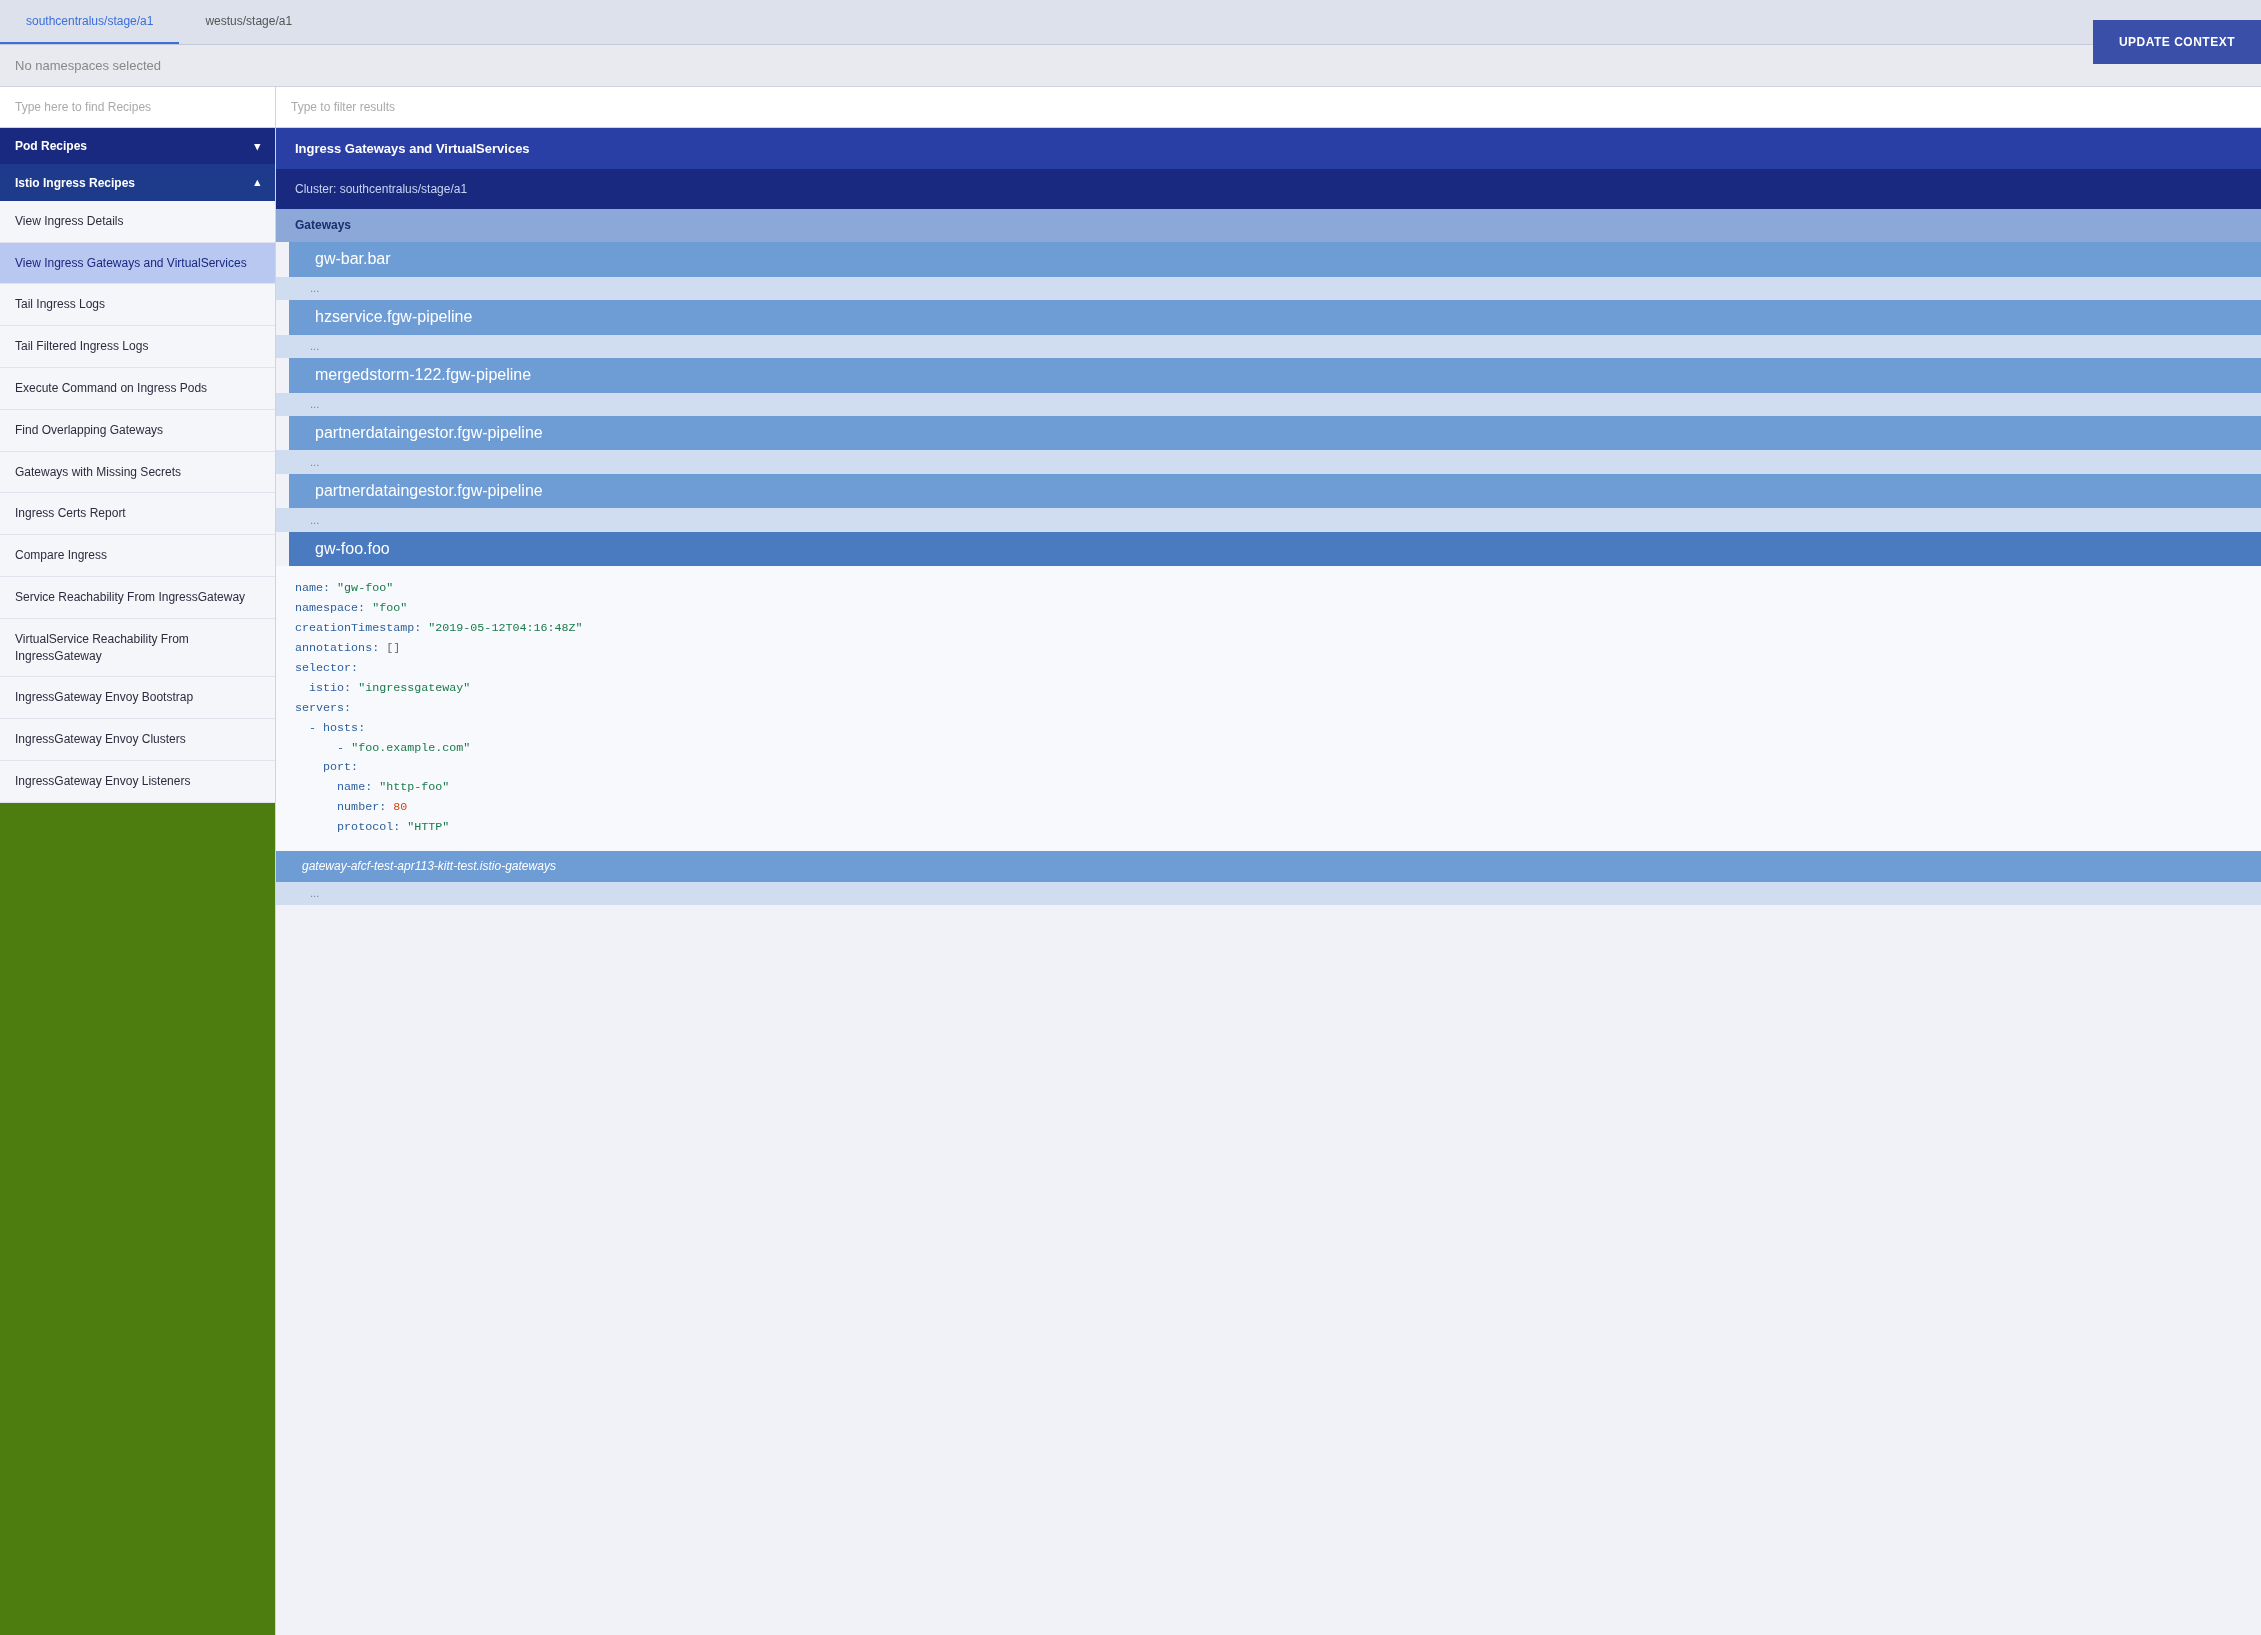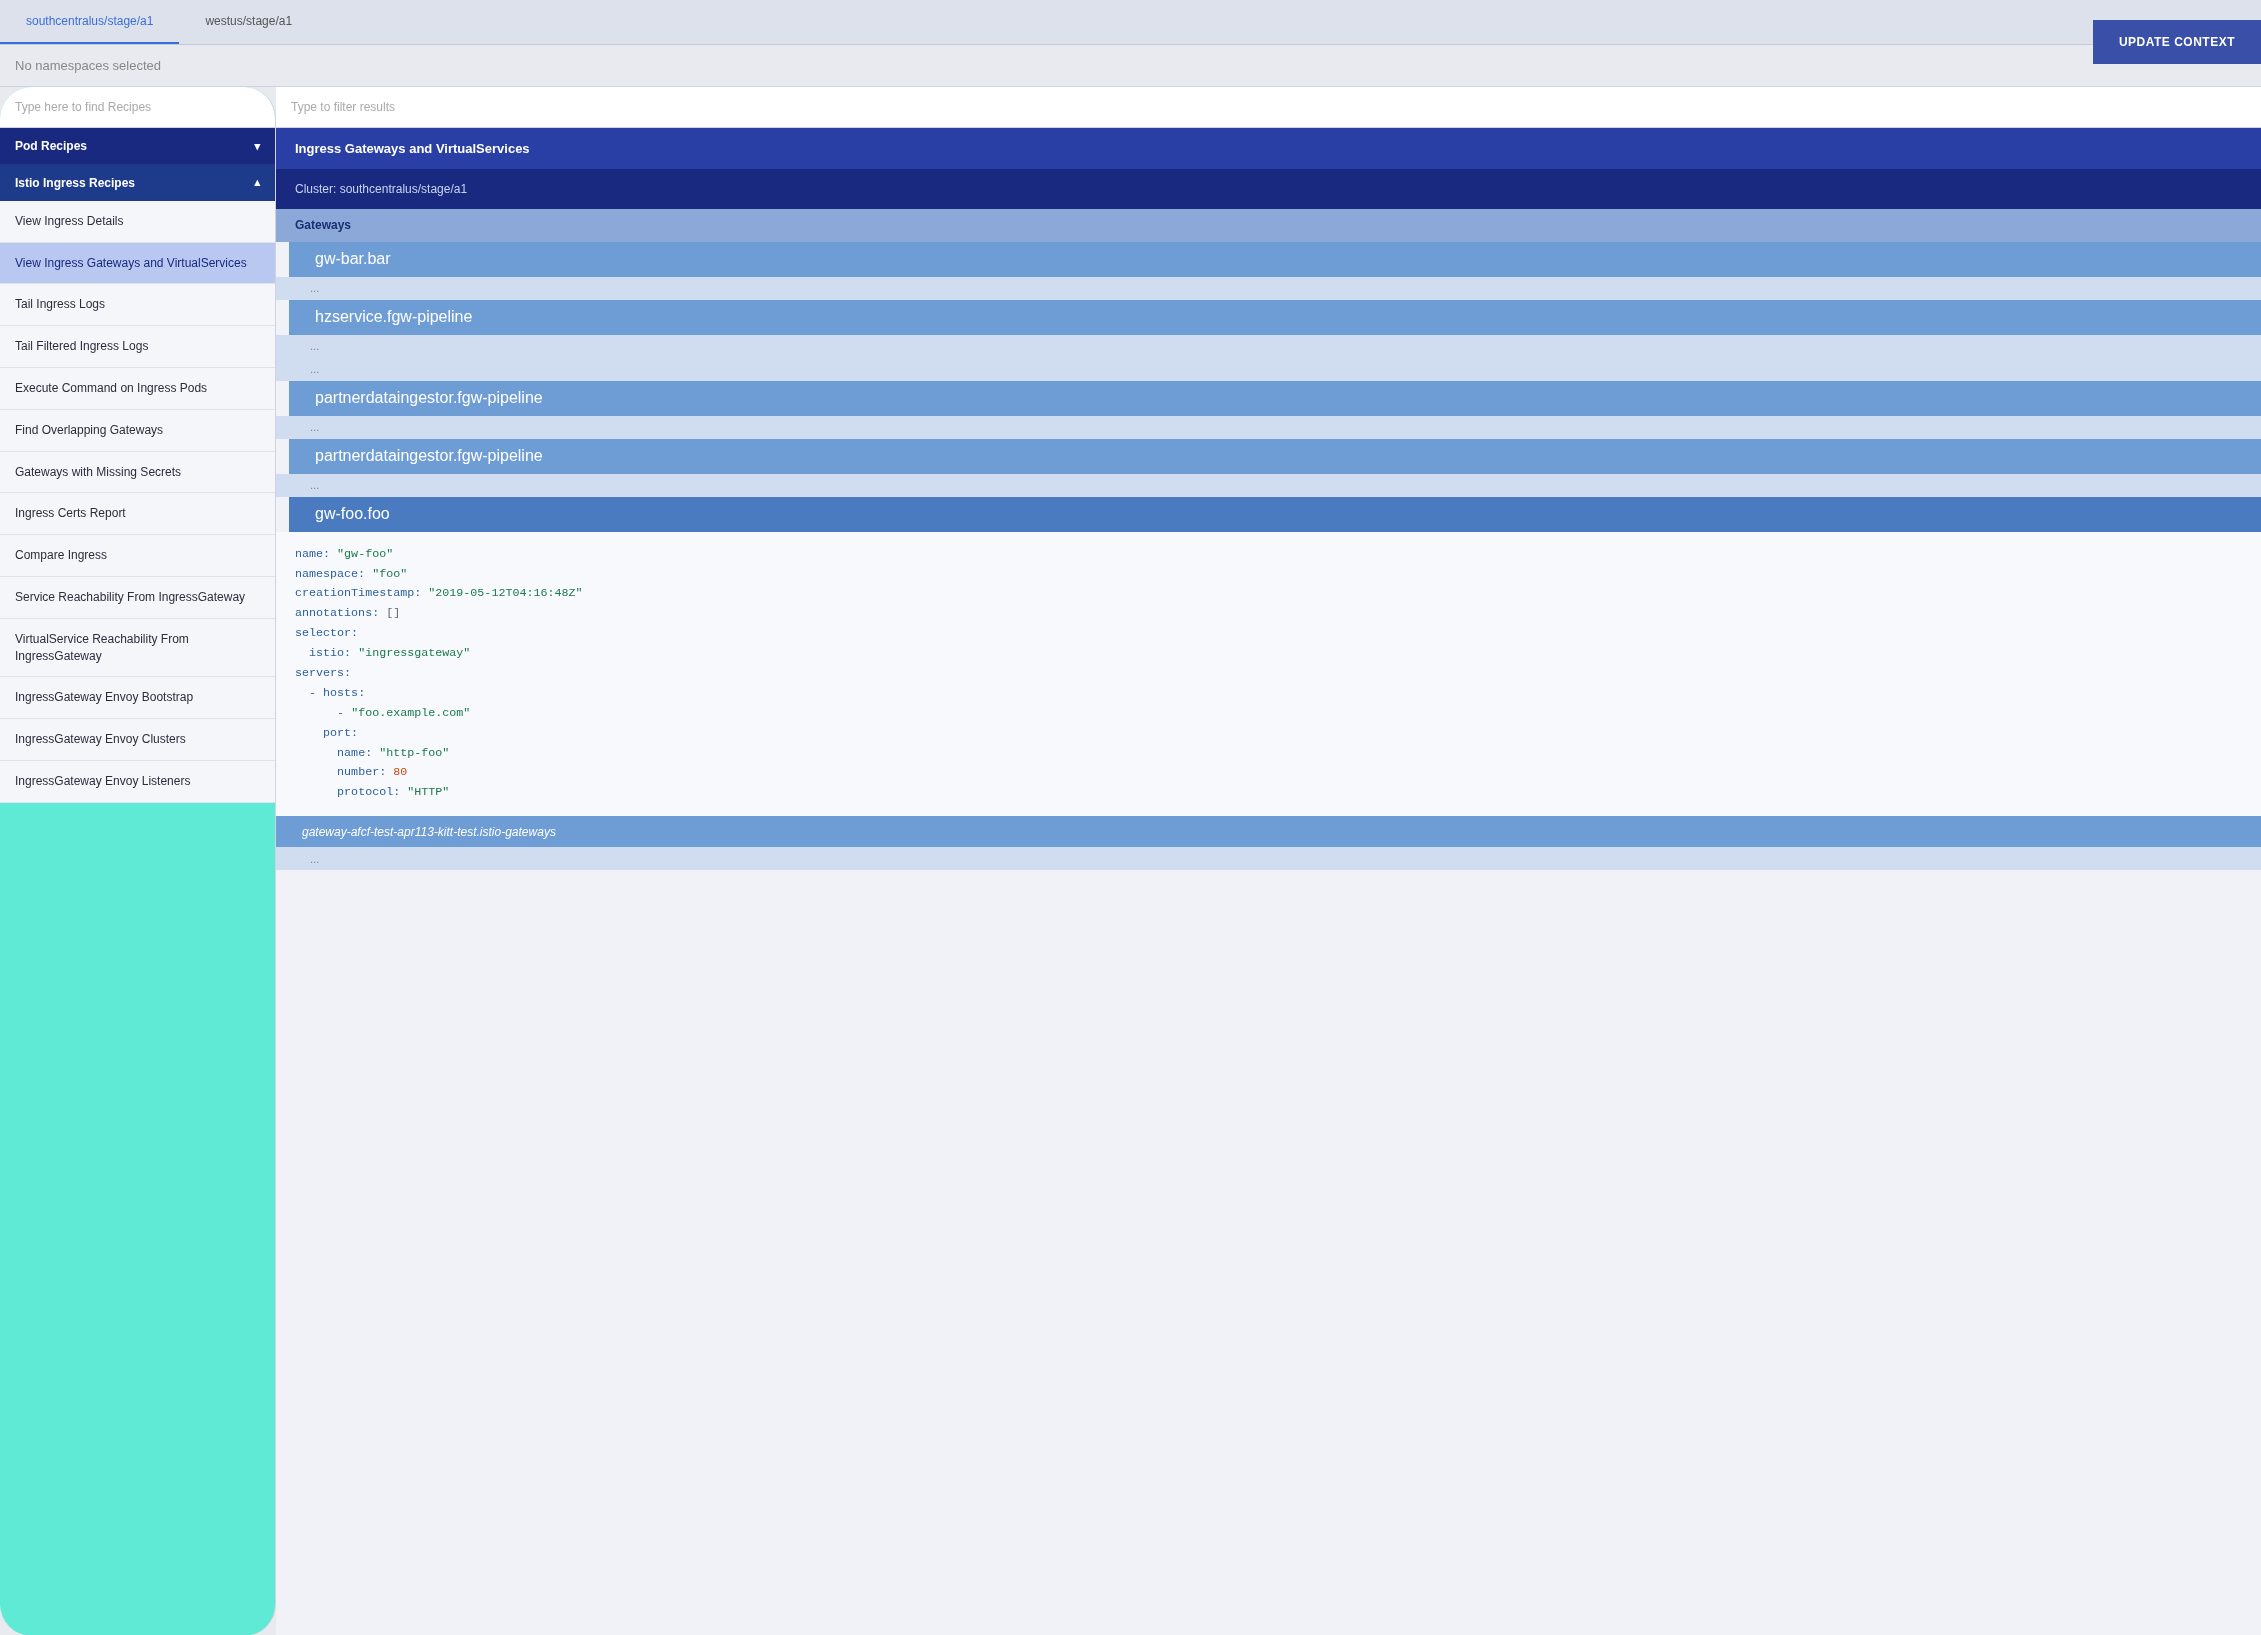--- a/index.html
+++ b/index.html
@@ -58,26 +58,25 @@
     .main-layout {
       display: flex;
       height: calc(100vh - 45px - 41px);
       overflow: hidden;
     }
 
     
     .left-panel {
       width: 276px;
       min-width: 276px;
-      background: #5eead4;
+      background: #4d7c0f;
       display: flex;
       flex-direction: column;
       border-right: 0.9px solid #d0d3df;
       overflow-y: auto;
-      border-radius: 32px;
     }
 
     .search-input {
       width: 100%;
       padding: 13px 15px;
       border: none;
       border-bottom: 0.9px solid #d0d3df;
       background: #fff;
       font-size: 12px;
       color: #333;
@@ -319,20 +318,23 @@
       <div class="gateway-row">
         <span>gw-bar.bar</span>
       </div>
       <div class="gateway-dots">...</div>
 
       <div class="gateway-row">
         <span>hzservice.fgw-pipeline</span>
       </div>
       <div class="gateway-dots">...</div>
 
+      <div class="gateway-row">
+        <span>mergedstorm-122.fgw-pipeline</span>
+      </div>
       <div class="gateway-dots">...</div>
 
       <div class="gateway-row">
         <span>partnerdataingestor.fgw-pipeline</span>
       </div>
       <div class="gateway-dots">...</div>
 
       <div class="gateway-row">
         <span>partnerdataingestor.fgw-pipeline</span>
       </div>

